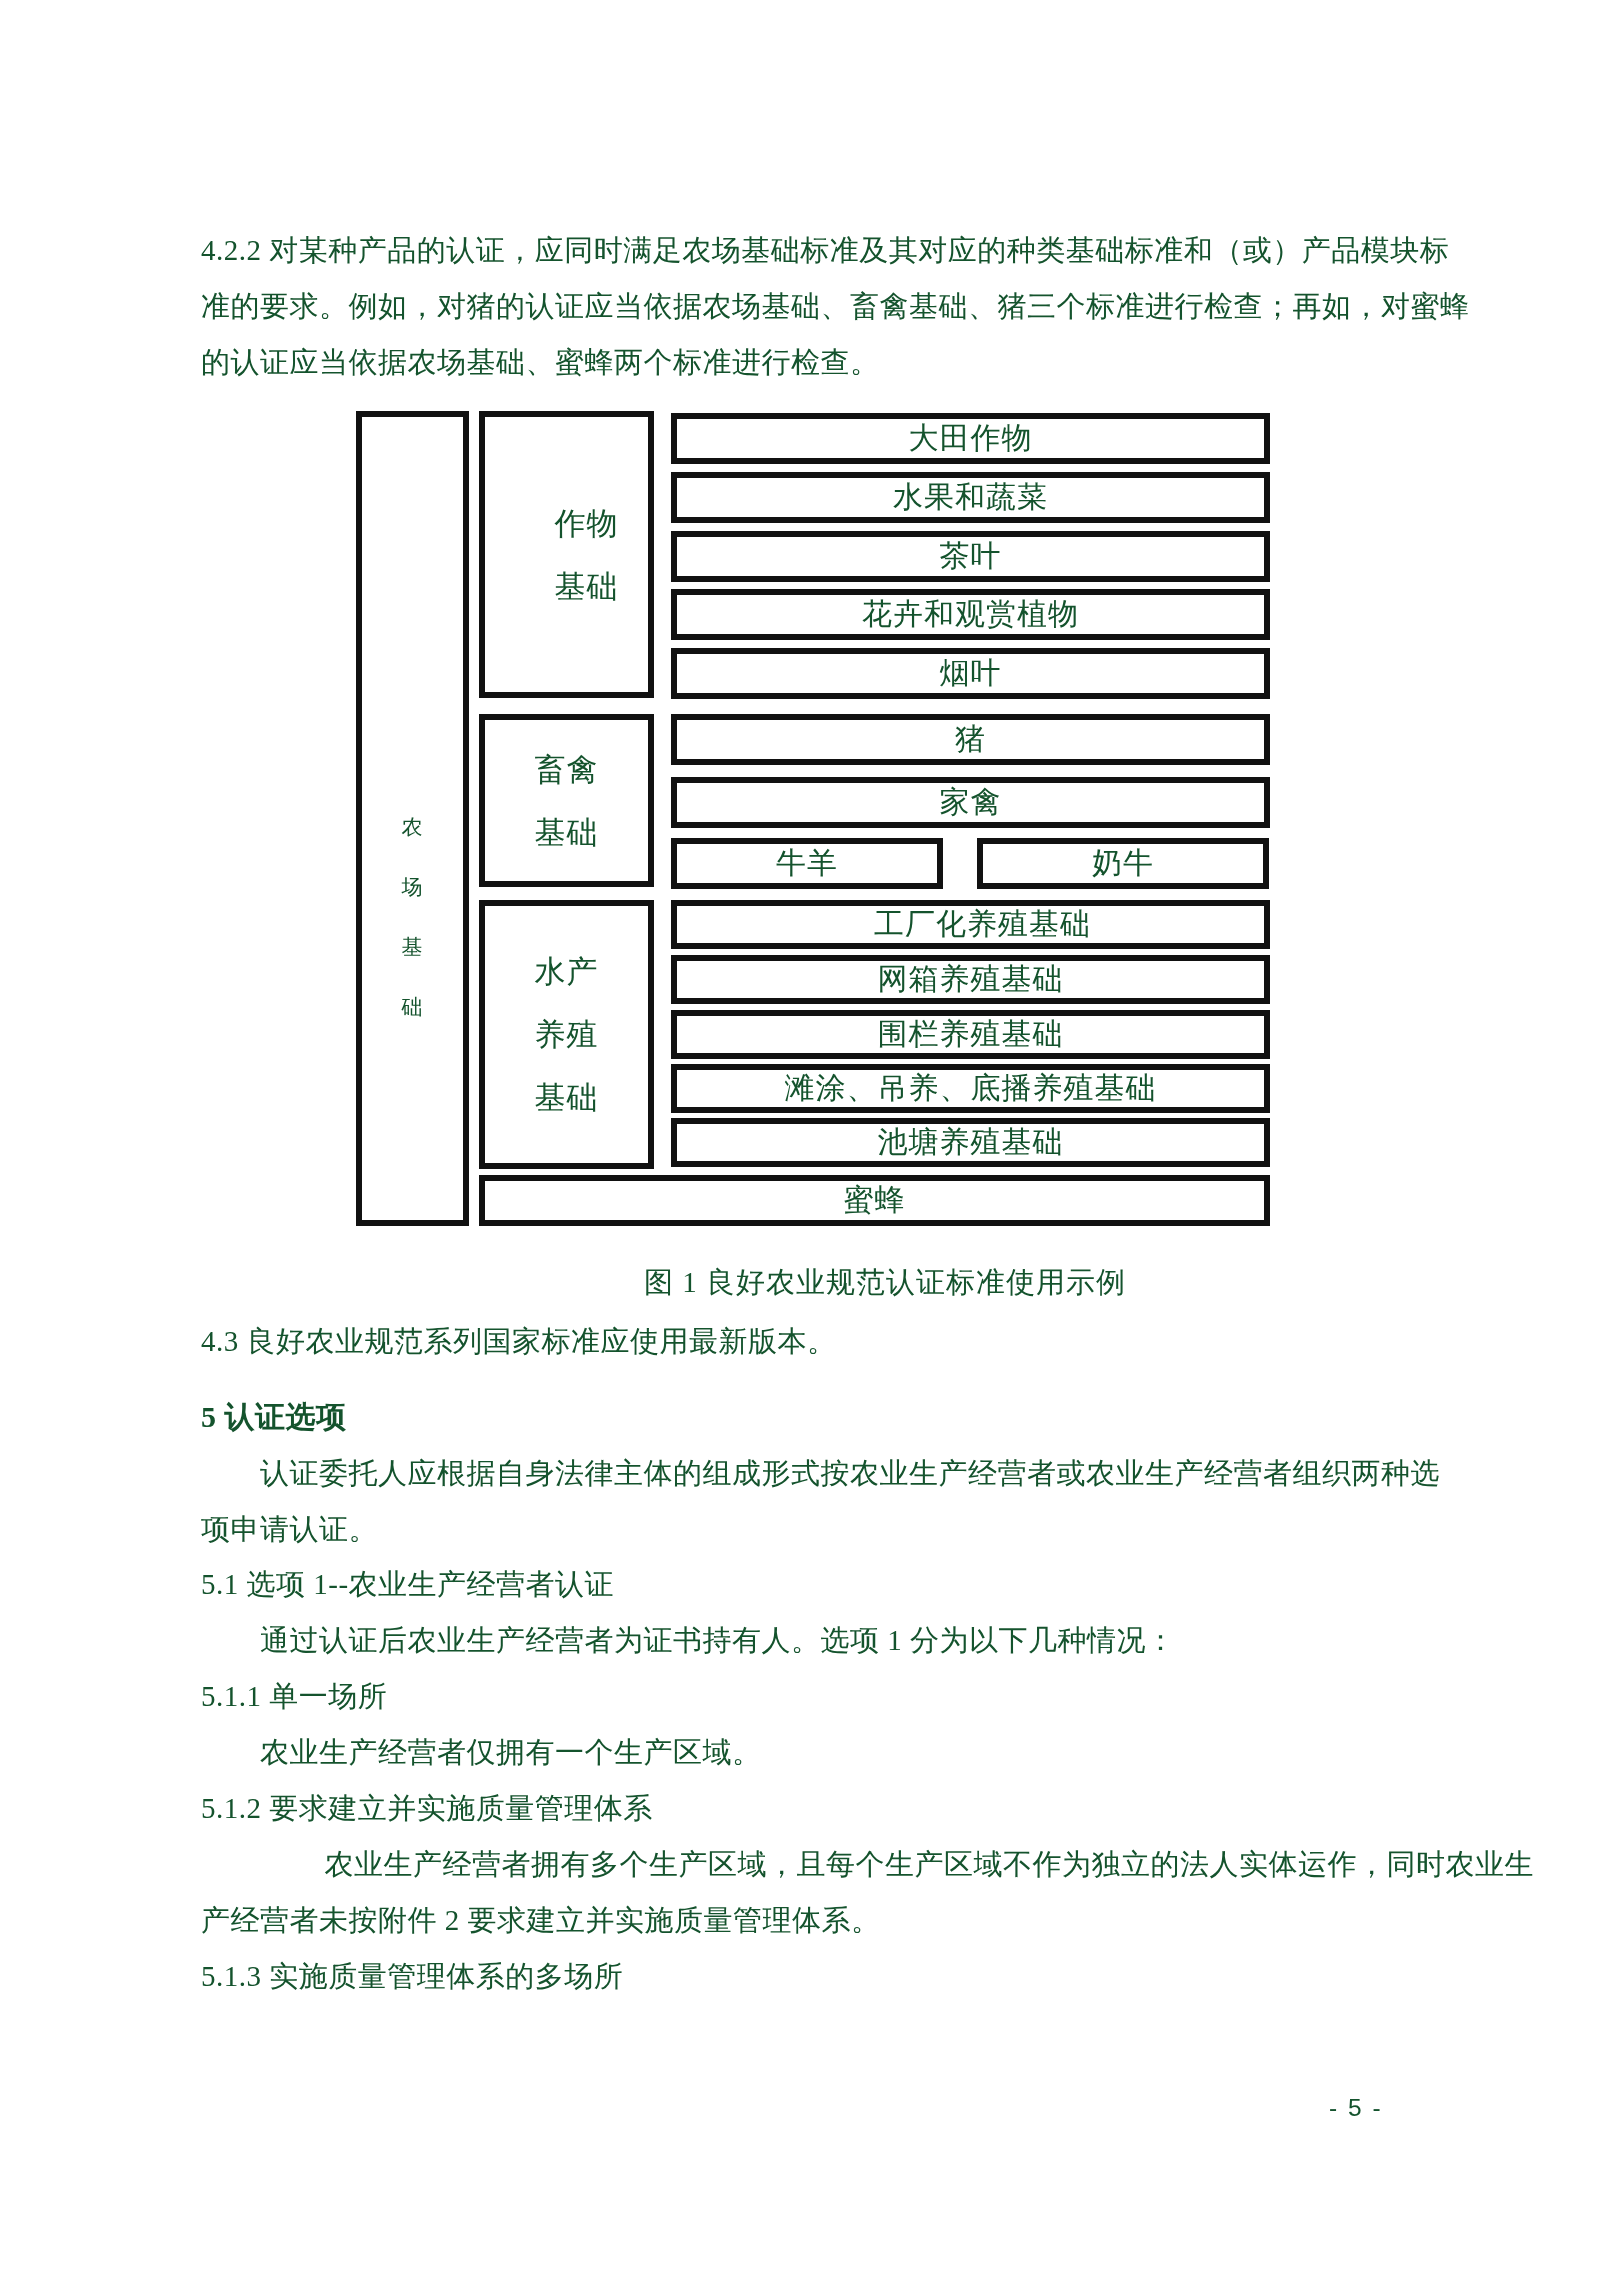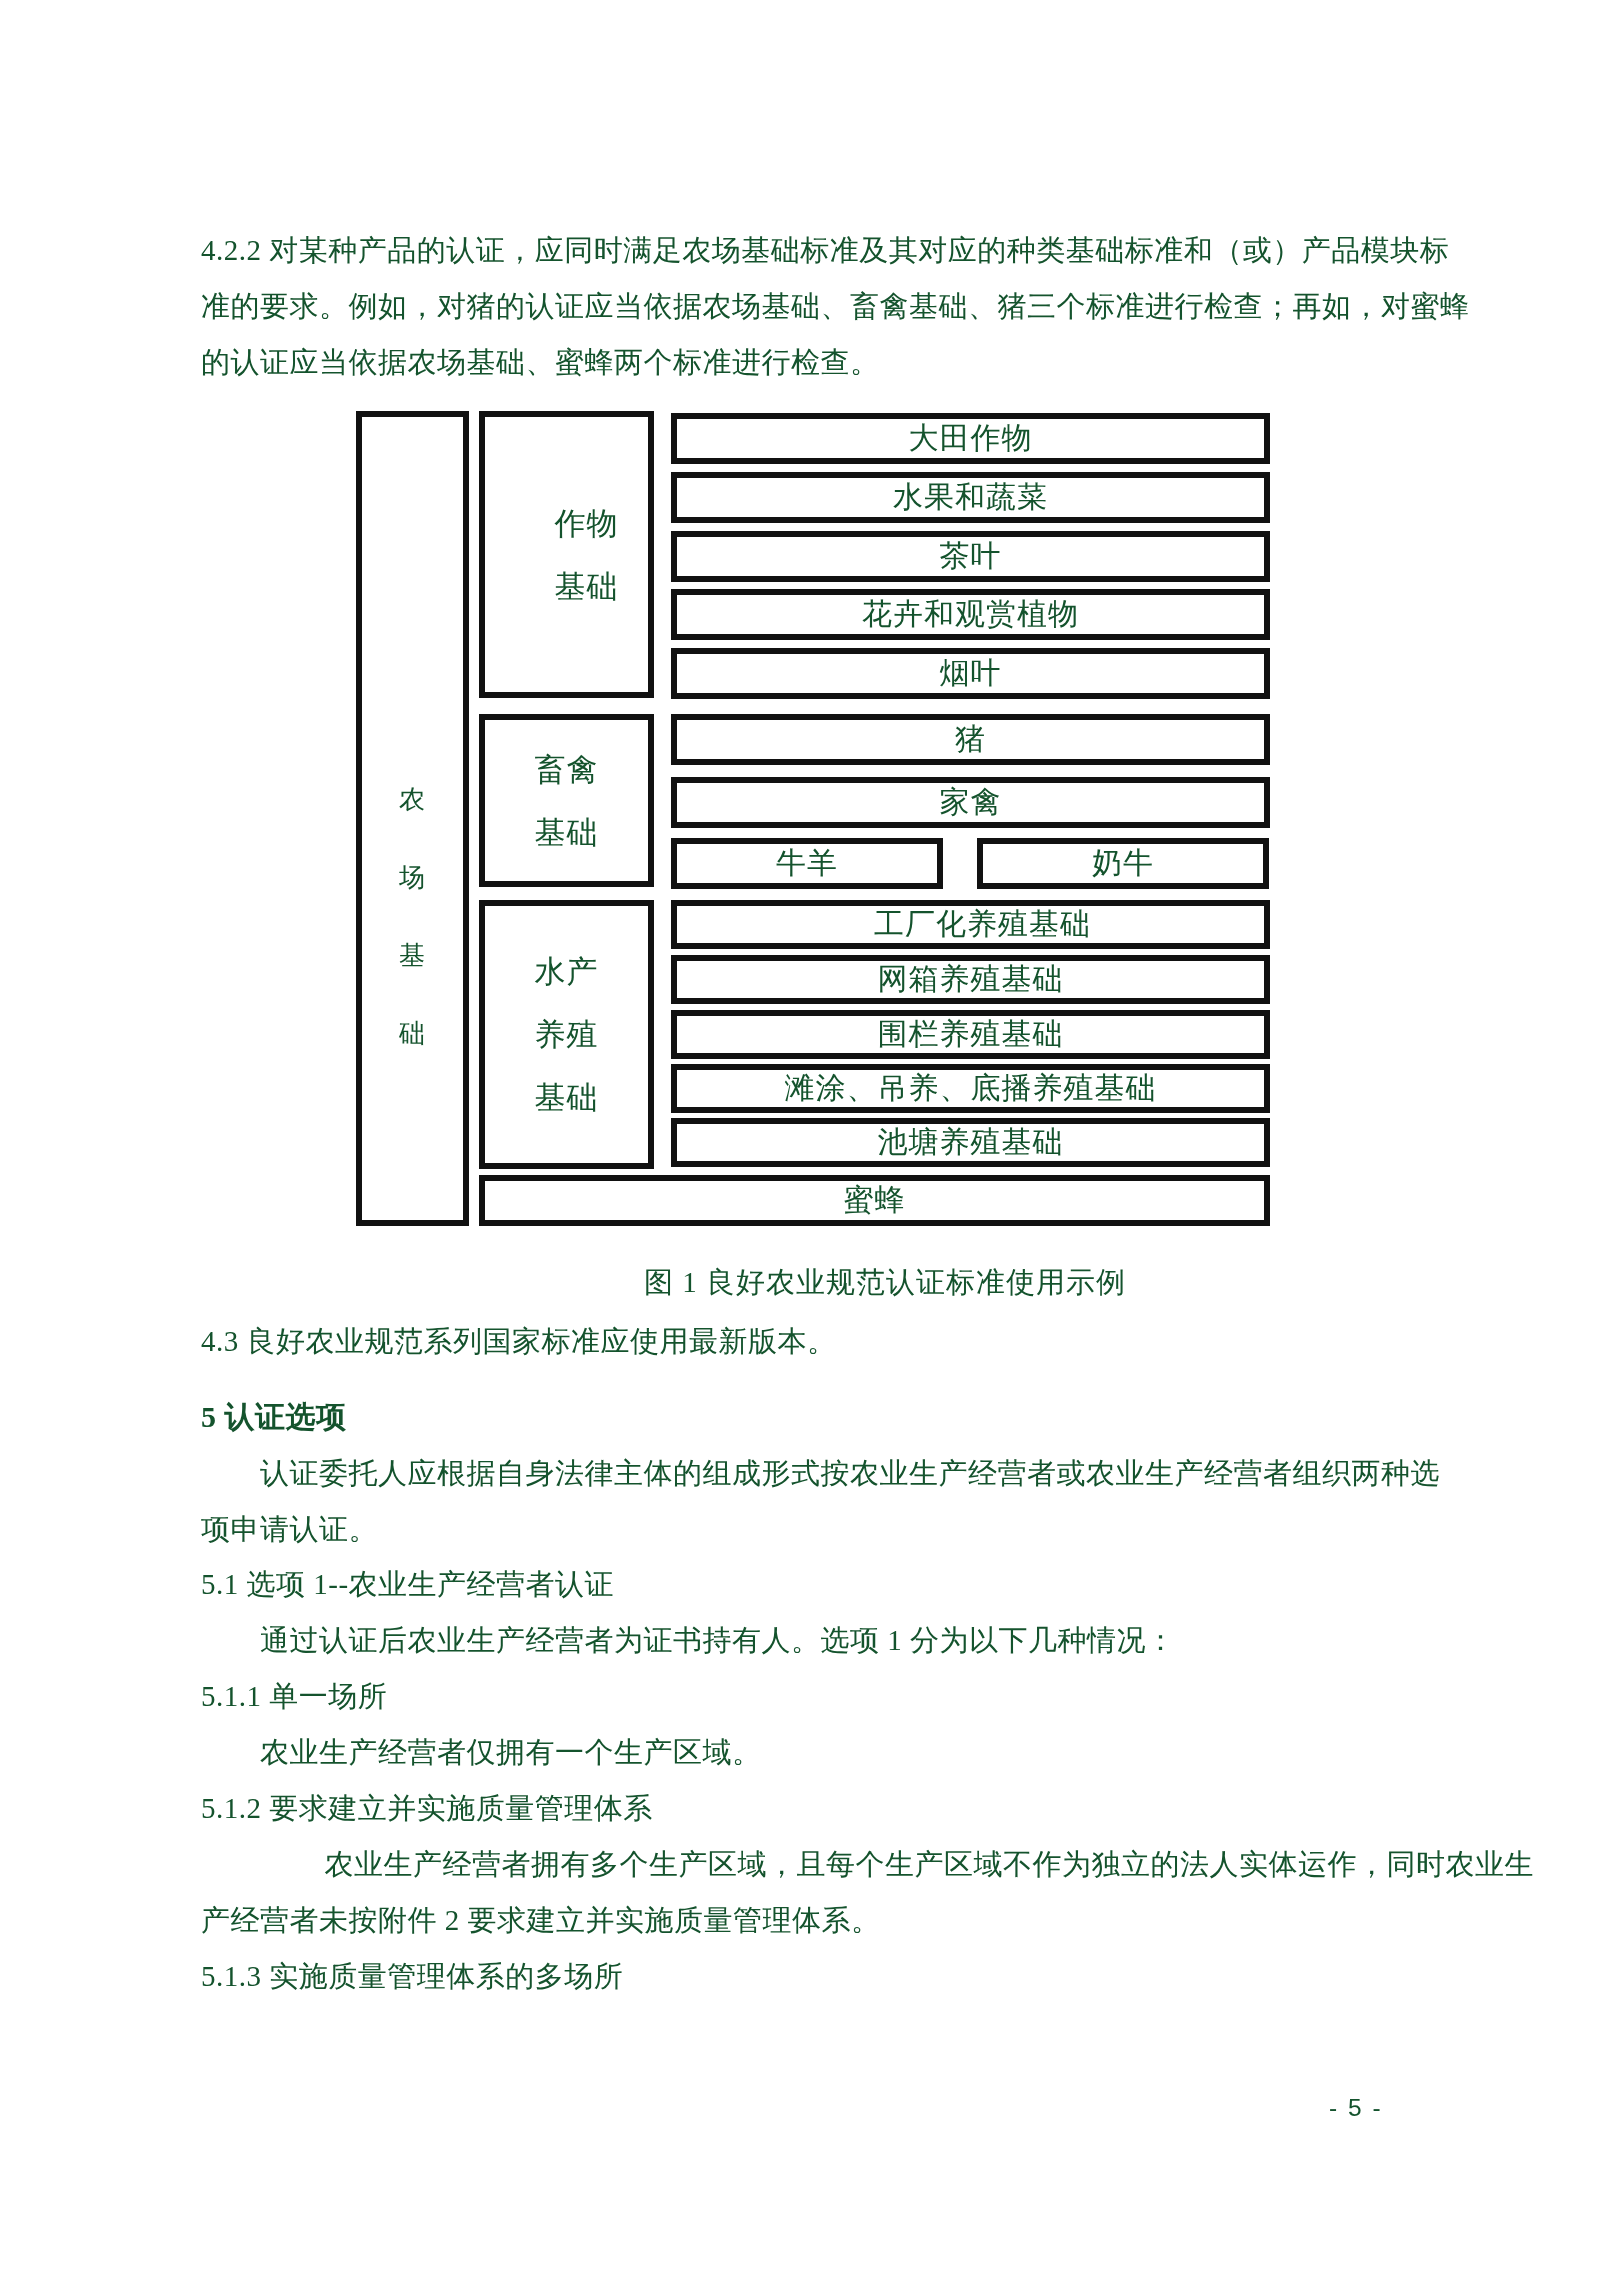--- a/index.html
+++ b/index.html
@@ -32,21 +32,21 @@
     border:6.9px solid #111111;
     background:#ffffff;
     display:flex;align-items:center;justify-content:center;
     text-align:center;
     font-size:30px;
     letter-spacing:1px;
   }
   .farm-box{left:0;top:0;width:113px;height:815px;}
   .farm-label{
     display:inline-block;width:1.2em;
-    word-break:break-all;line-height:78px;font-size:26px;
+    word-break:break-all;line-height:60px;font-size:21px;
     transform:translateY(98px);
   }
   .grp-label{
     display:inline-block;width:2.3em;
     word-break:break-all;line-height:63px;font-size:31px;
   }
   .caption{
     position:absolute;left:644px;top:1258px;
     font-size:29px;line-height:49px;letter-spacing:1px;white-space:nowrap;
   }

